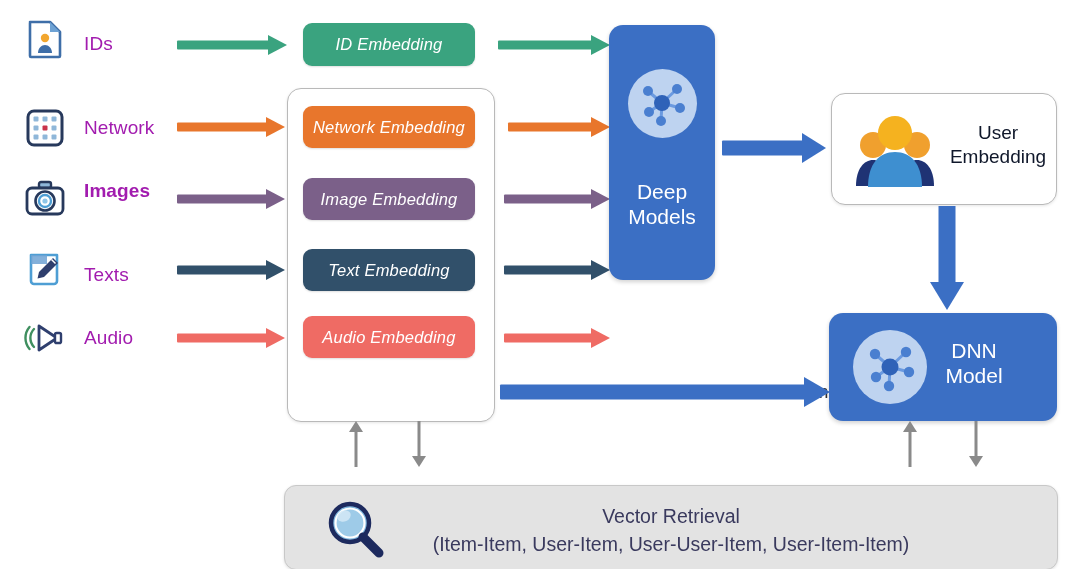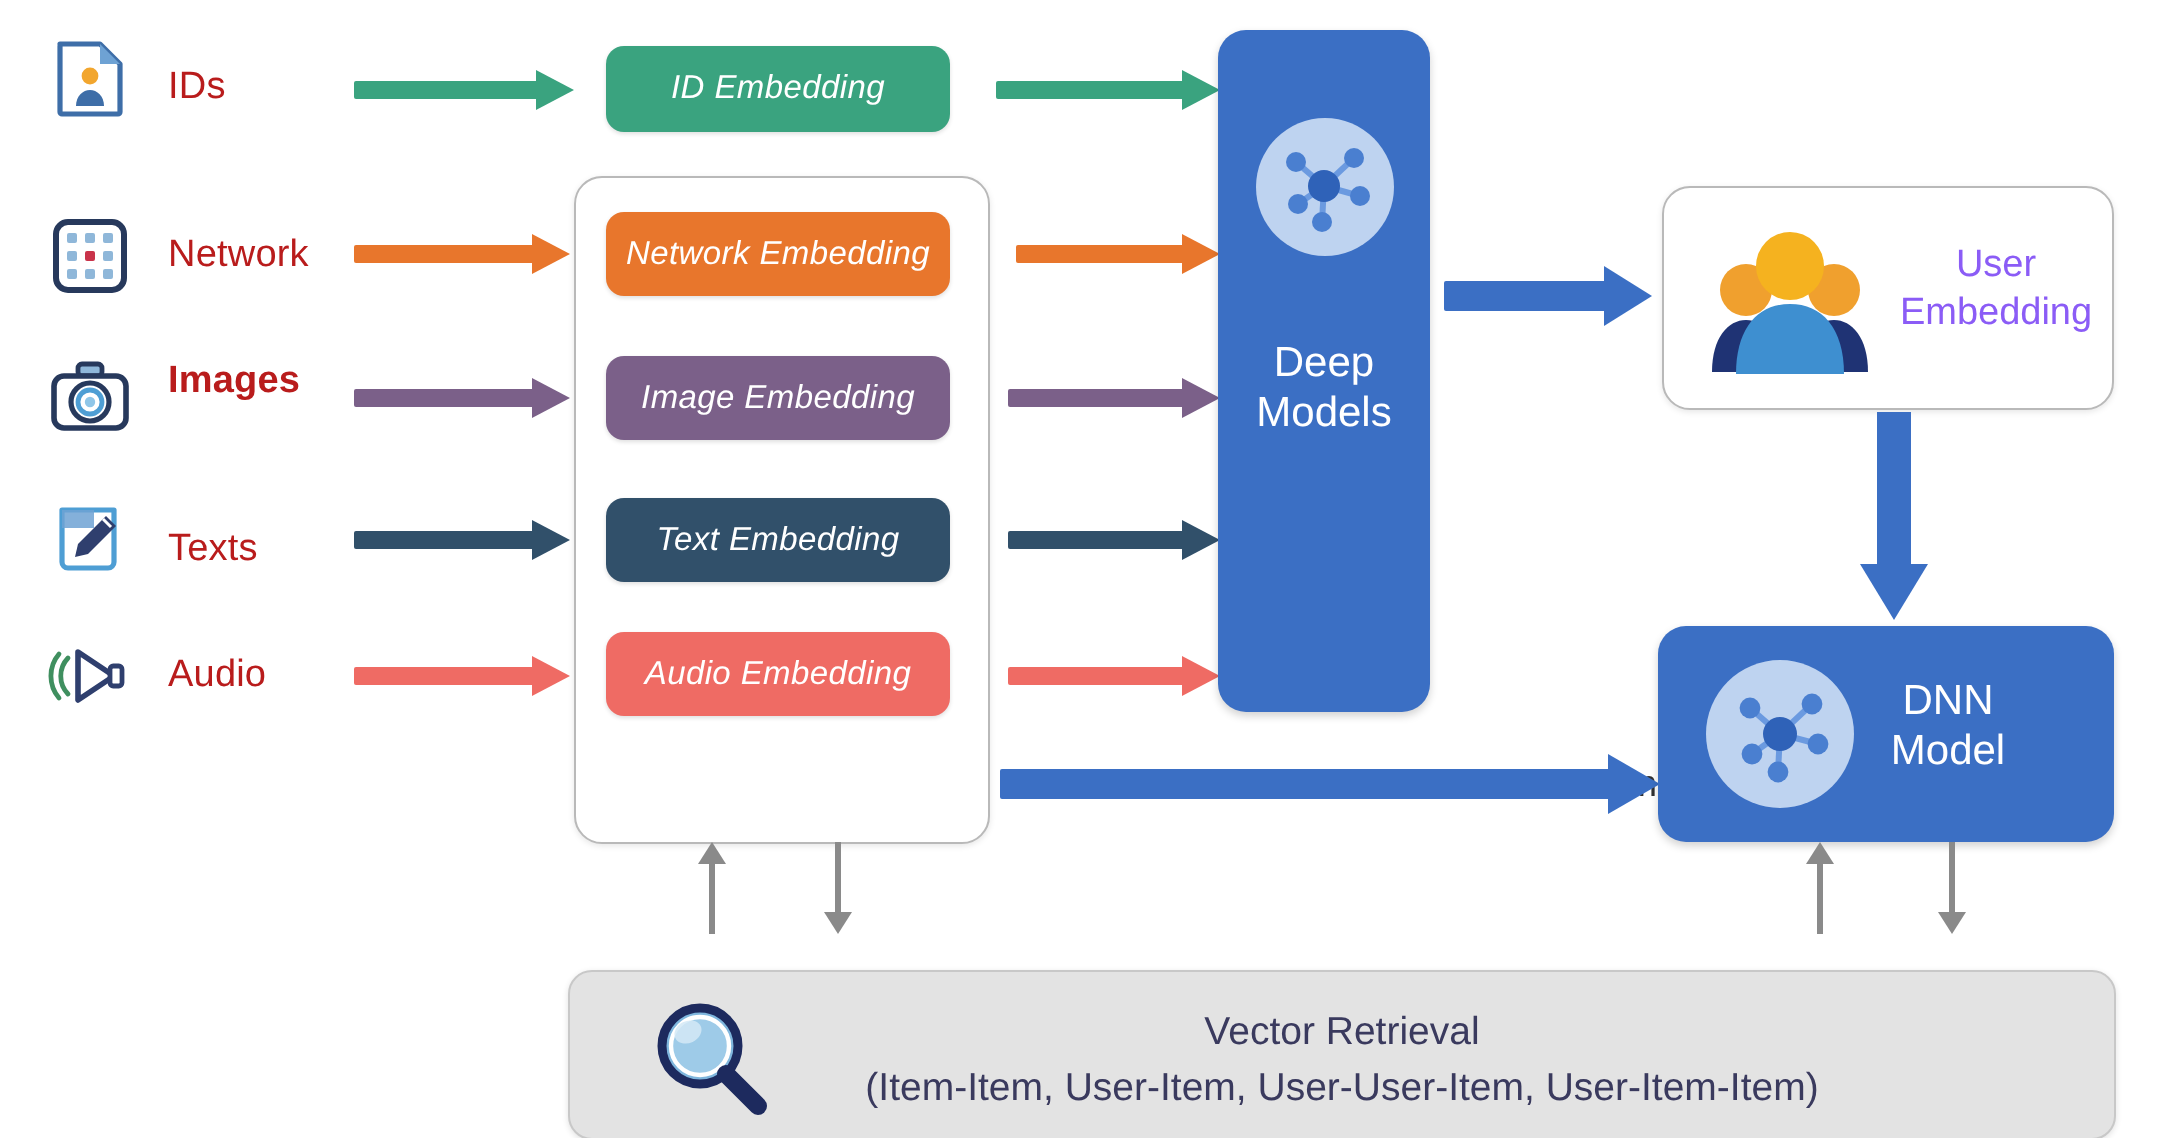--- a/index.html
+++ b/index.html
@@ -19,21 +19,21 @@
   }
   .abs { position: absolute; }
 
   
   .mod-icon {
     width: 46px; height: 46px;
     display: flex; align-items: center; justify-content: center;
   }
   .mod-label {
     font-size: 19px;
-    color: #b91c1c;
+    color: #a21caf;
     letter-spacing: .1px;
     white-space: nowrap;
   }
 
   
   .arrow-h {
     position: absolute;
     height: 0;
   }
   .arrow-h .shaft {
@@ -133,21 +133,21 @@
     position: absolute;
     border-radius: 50%;
     background: #bed3f0;
   }
 
   
   .user-card-label {
     position: absolute;
     text-align: center;
     font-size: 19px;
-    color: #8b5cf6;
+    color: #0f172a;
     line-height: 1.25;
   }
 
   
   .vr-bar {
     position: absolute;
     background: #e3e3e3;
     border: 1.2px solid #c8c8c8;
     border-radius: 12px;
     box-shadow: 0 1px 3px rgba(0,0,0,.12);
@@ -305,21 +305,21 @@
   <div class="arrow-h" style="left:504px; top:270px; width:106px;">
     <div class="shaft" style="width:88px; background:#31506a;"></div>
     <div class="head" style="border-left:19px solid #31506a;"></div>
   </div>
 
   <div class="arrow-h" style="left:504px; top:338px; width:106px;">
     <div class="shaft" style="width:88px; background:#ef6b64;"></div>
     <div class="head" style="border-left:19px solid #ef6b64;"></div>
   </div>
 
-  <div class="blue-block" style="left:609px; top:15px; width:106px; height:341px;">
+  <div class="blue-block" style="left:609px; top:25px; width:106px; height:255px;">
     <div class="node-glyph" style="left:19px; top:44px; width:69px; height:69px;">
       <svg width="69" height="69" viewBox="0 0 69 69">
         <g stroke="#6b9ae0" stroke-width="3">
           <line x1="34" y1="34" x2="20" y2="22"></line>
           <line x1="34" y1="34" x2="49" y2="20"></line>
           <line x1="34" y1="34" x2="52" y2="39"></line>
           <line x1="34" y1="34" x2="21" y2="43"></line>
           <line x1="34" y1="34" x2="33" y2="52"></line>
         </g>
         <g fill="#4a7fd0">

